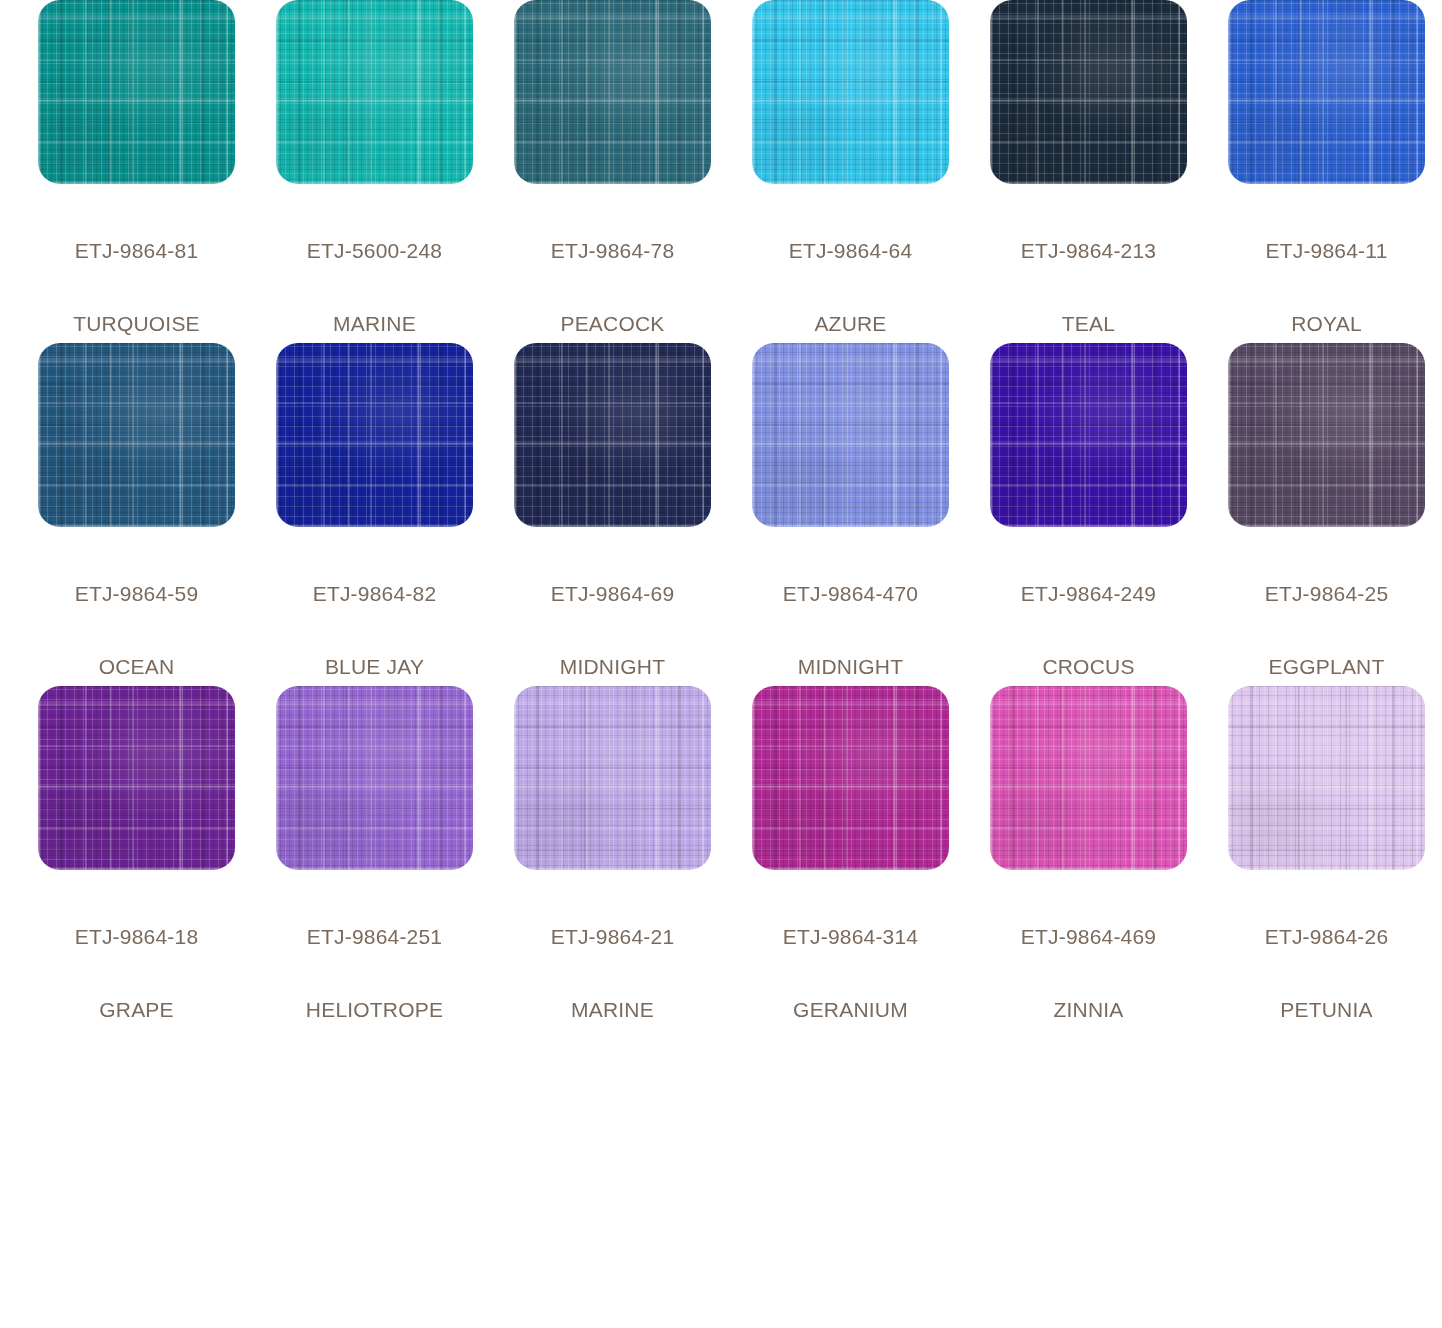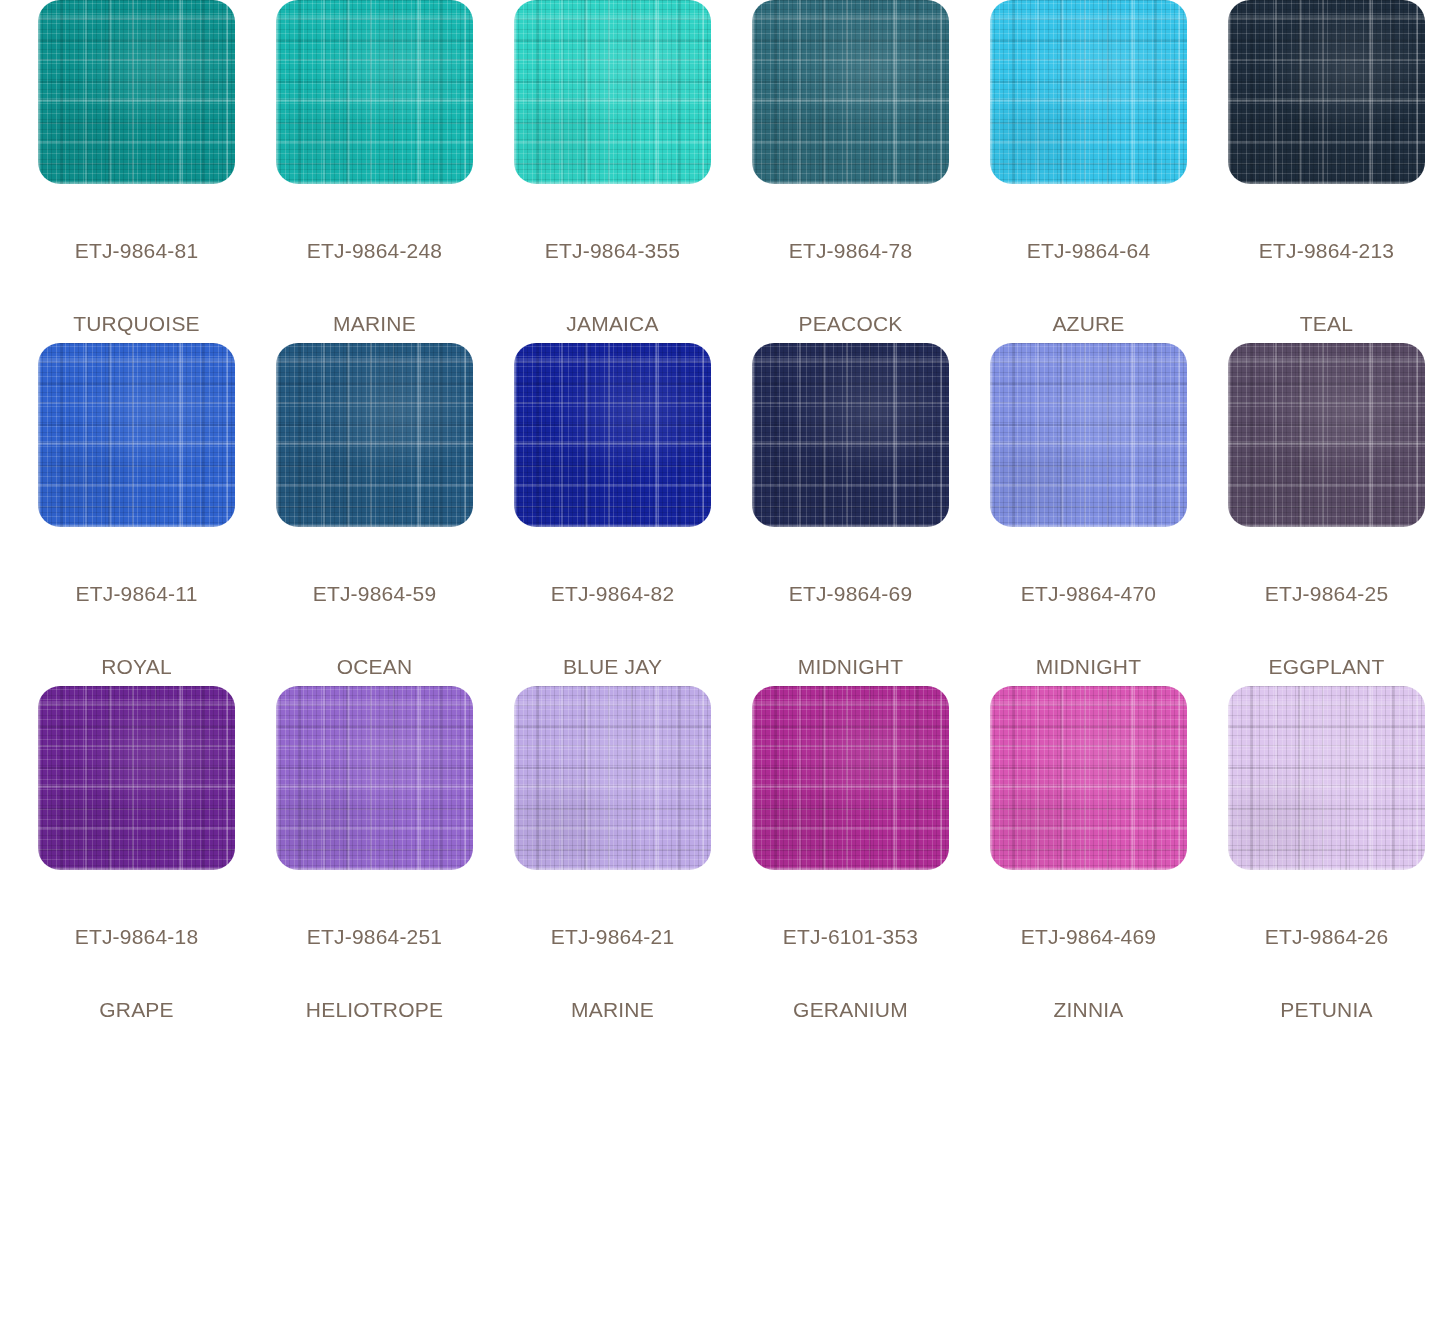--- a/index.html
+++ b/index.html
@@ -126,27 +126,22 @@
 
 <div class="swatch-catalog">
   <div class="swatch-grid" id="swatch-grid">
       <div class="swatch-card">
         <div class="swatch-chip" style="background-color: rgb(11, 143, 140);"></div>
         <div class="swatch-caption swatch-code">ETJ-9864-81</div>
         <div class="swatch-caption swatch-name">TURQUOISE</div>
       </div>
       <div class="swatch-card">
         <div class="swatch-chip" style="background-color: rgb(22, 181, 174);"></div>
-        <div class="swatch-caption swatch-code">ETJ-9864-248</div>
+        <div class="swatch-caption swatch-code">ETJ-5600-248</div>
         <div class="swatch-caption swatch-name">MARINE</div>
-      </div>
-      <div class="swatch-card">
-        <div class="swatch-chip" style="background-color: rgb(47, 210, 196);"></div>
-        <div class="swatch-caption swatch-code">ETJ-9864-355</div>
-        <div class="swatch-caption swatch-name">JAMAICA</div>
       </div>
       <div class="swatch-card">
         <div class="swatch-chip" style="background-color: rgb(46, 106, 121);"></div>
         <div class="swatch-caption swatch-code">ETJ-9864-78</div>
         <div class="swatch-caption swatch-name">PEACOCK</div>
       </div>
       <div class="swatch-card">
         <div class="swatch-chip" style="background-color: rgb(53, 195, 232);"></div>
         <div class="swatch-caption swatch-code">ETJ-9864-64</div>
         <div class="swatch-caption swatch-name">AZURE</div>
@@ -175,20 +170,25 @@
         <div class="swatch-chip" style="background-color: rgb(34, 42, 85);"></div>
         <div class="swatch-caption swatch-code">ETJ-9864-69</div>
         <div class="swatch-caption swatch-name">MIDNIGHT</div>
       </div>
       <div class="swatch-card">
         <div class="swatch-chip" style="background-color: rgb(129, 144, 226);"></div>
         <div class="swatch-caption swatch-code">ETJ-9864-470</div>
         <div class="swatch-caption swatch-name">MIDNIGHT</div>
       </div>
       <div class="swatch-card">
+        <div class="swatch-chip" style="background-color: rgb(58, 18, 168);"></div>
+        <div class="swatch-caption swatch-code">ETJ-9864-249</div>
+        <div class="swatch-caption swatch-name">CROCUS</div>
+      </div>
+      <div class="swatch-card">
         <div class="swatch-chip" style="background-color: rgb(88, 74, 100);"></div>
         <div class="swatch-caption swatch-code">ETJ-9864-25</div>
         <div class="swatch-caption swatch-name">EGGPLANT</div>
       </div>
       <div class="swatch-card">
         <div class="swatch-chip" style="background-color: rgb(106, 37, 146);"></div>
         <div class="swatch-caption swatch-code">ETJ-9864-18</div>
         <div class="swatch-caption swatch-name">GRAPE</div>
       </div>
       <div class="swatch-card">
@@ -196,21 +196,21 @@
         <div class="swatch-caption swatch-code">ETJ-9864-251</div>
         <div class="swatch-caption swatch-name">HELIOTROPE</div>
       </div>
       <div class="swatch-card">
         <div class="swatch-chip" style="background-color: rgb(189, 169, 230);"></div>
         <div class="swatch-caption swatch-code">ETJ-9864-21</div>
         <div class="swatch-caption swatch-name">MARINE</div>
       </div>
       <div class="swatch-card">
         <div class="swatch-chip" style="background-color: rgb(173, 43, 147);"></div>
-        <div class="swatch-caption swatch-code">ETJ-6101-353</div>
+        <div class="swatch-caption swatch-code">ETJ-9864-314</div>
         <div class="swatch-caption swatch-name">GERANIUM</div>
       </div>
       <div class="swatch-card">
         <div class="swatch-chip" style="background-color: rgb(217, 86, 180);"></div>
         <div class="swatch-caption swatch-code">ETJ-9864-469</div>
         <div class="swatch-caption swatch-name">ZINNIA</div>
       </div>
       <div class="swatch-card">
         <div class="swatch-chip" style="background-color: rgb(221, 198, 238);"></div>
         <div class="swatch-caption swatch-code">ETJ-9864-26</div>

